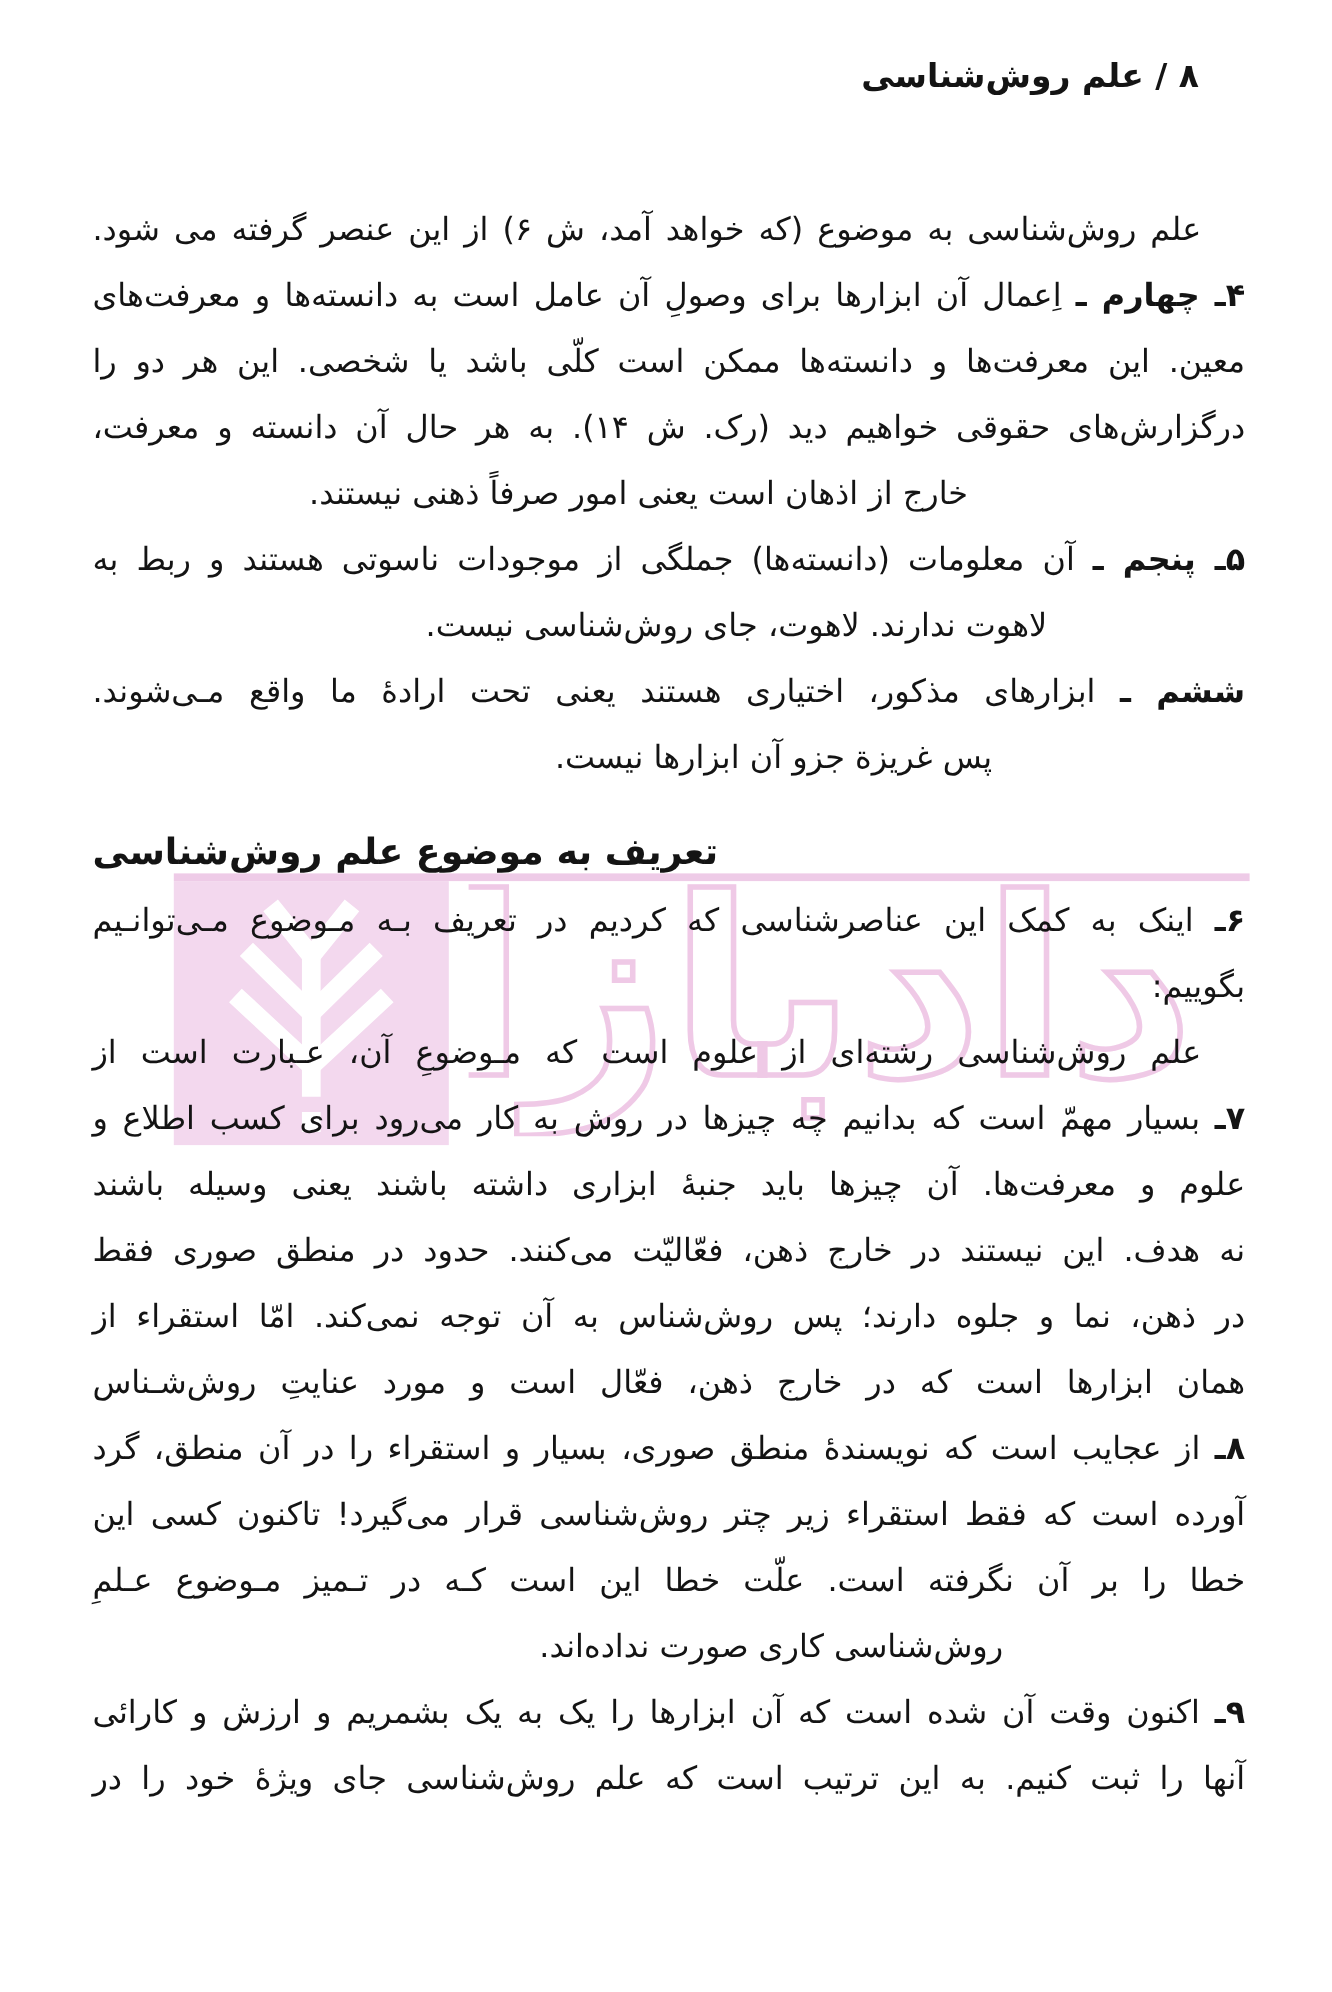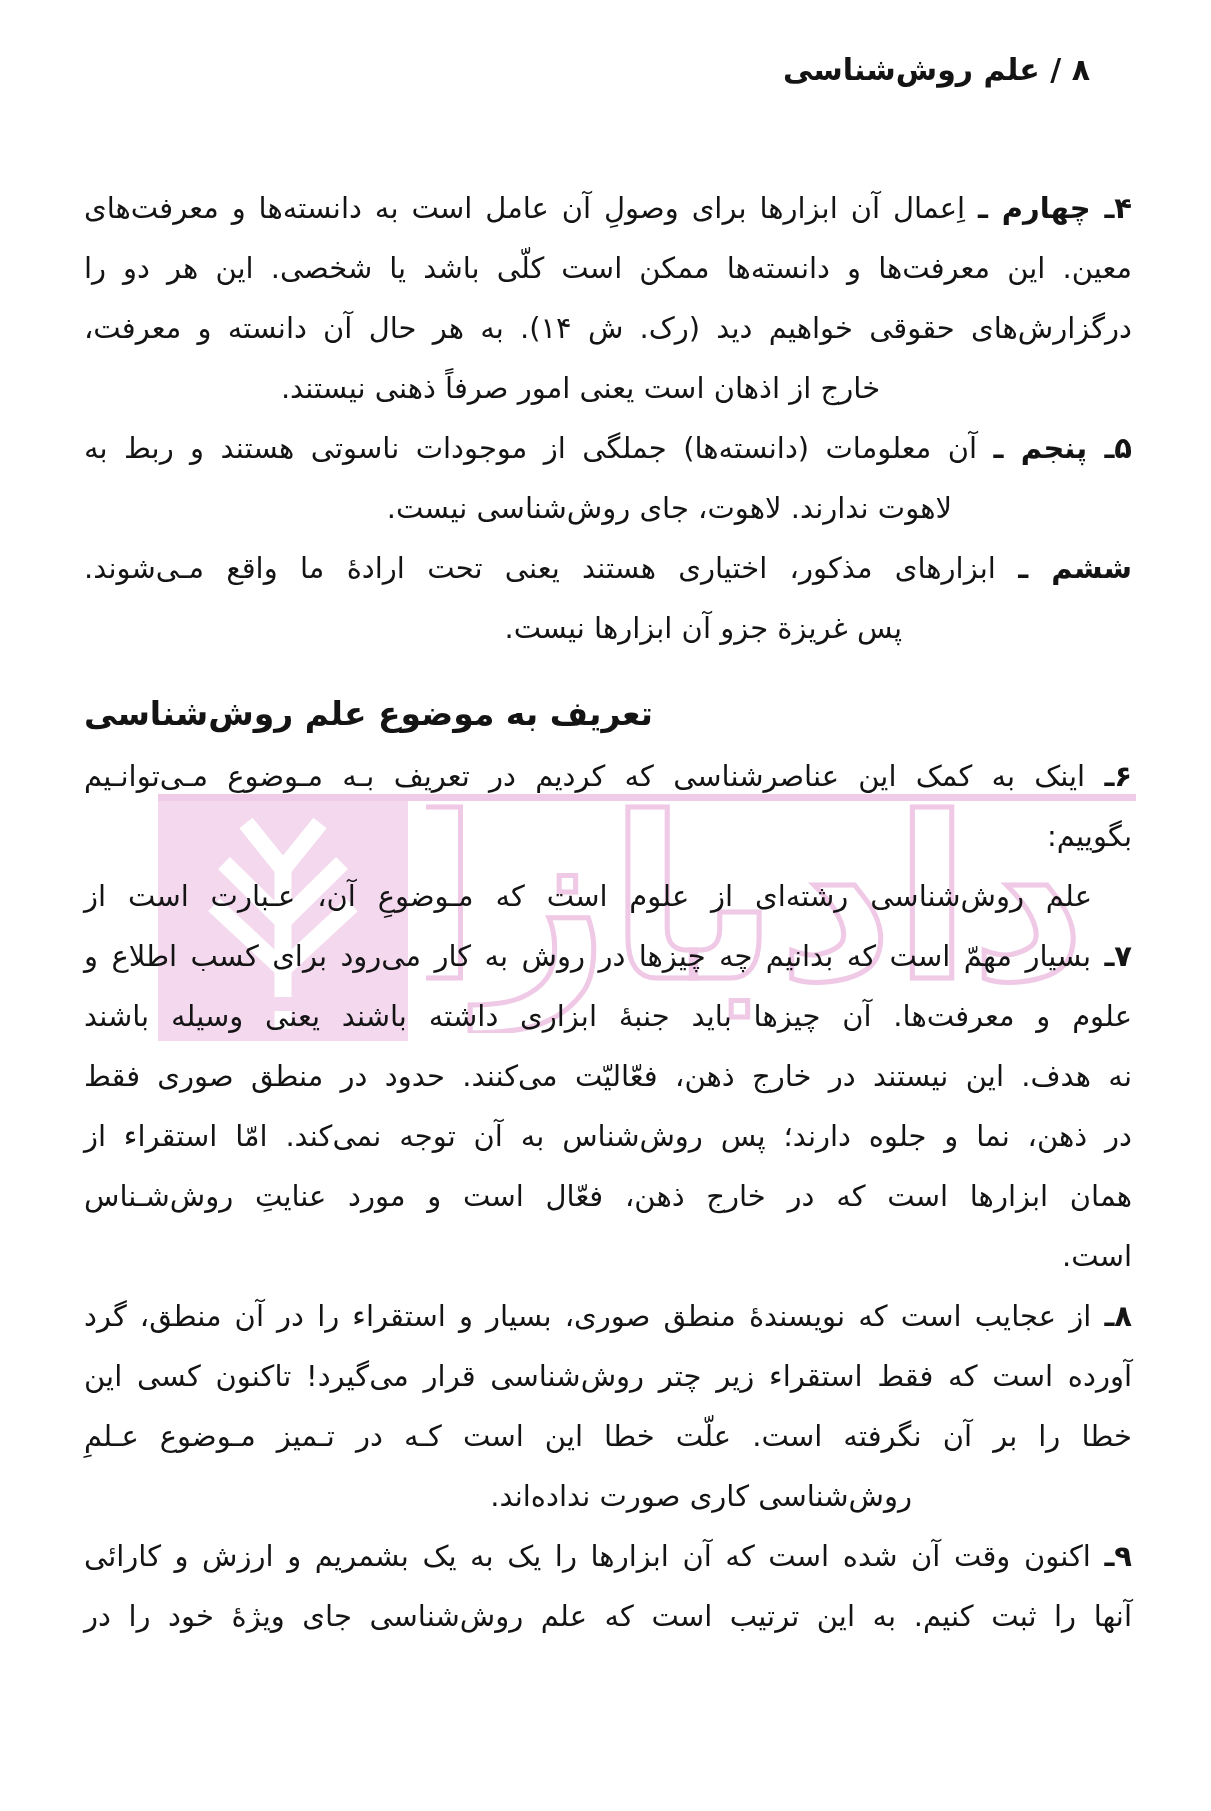--- a/index.html
+++ b/index.html
@@ -97,20 +97,21 @@
         </svg>
       </span>
     </div>
     <div class="wm-text">دادبازار</div>
   </div>
 
   <div class="page-header">۸ / علم روش‌شناسی</div>
 
   <div class="content">
 
+    <div class="ln j ri40"><span>علم روش‌شناسی به موضوع (که خواهد آمد، ش ۶) از این عنصر گرفته می شود.</span></div>
 
     <div class="ln j"><span class="lead-b">۴ـ چهارم ـ</span><span> اِعمال آن ابزارها برای وصولِ آن عامل است به دانسته‌ها و معرفت‌های</span></div>
     <div class="ln j"><span>معین. این معرفت‌ها و دانسته‌ها ممکن است کلّی باشد یا شخصی. این هر دو را</span></div>
     <div class="ln j"><span>درگزارش‌های حقوقی خواهیم دید (رک. ش ۱۴). به هر حال آن دانسته و معرفت،</span></div>
     <div class="ln last ri55"><span>خارج از اذهان است یعنی امور صرفاً ذهنی نیستند.</span></div>
 
     <div class="ln j"><span class="lead-b">۵ـ پنجم ـ</span><span> آن معلومات (دانسته‌ها) جملگی از موجودات ناسوتی هستند و ربط به</span></div>
     <div class="ln last ri180"><span>لاهوت ندارند. لاهوت، جای روش‌شناسی نیست.</span></div>
 
     <div class="ln j"><span class="lead-b">ششم ـ</span><span> ابزارهای مذکور، اختیاری هستند یعنی تحت ارادهٔ ما واقع مـی‌شوند.</span></div>
@@ -120,21 +121,20 @@
 
     <div class="ln j"><span class="lead-b">۶ـ</span><span> اینک به کمک این عناصرشناسی که کردیم در تعریف بـه مـوضوع مـی‌توانـیم</span></div>
     <div class="ln last"><span>بگوییم:</span></div>
     <div class="ln j ri40"><span>علم روش‌شناسی رشته‌ای از علوم است که مـوضوعِ آن، عـبارت است از</span></div>
 
     <div class="ln j"><span class="lead-b">۷ـ</span><span> بسیار مهمّ است که بدانیم چه چیزها در روش به کار می‌رود برای کسب اطلاع و</span></div>
     <div class="ln j"><span>علوم و معرفت‌ها. آن چیزها باید جنبهٔ ابزاری داشته باشند یعنی وسیله باشند</span></div>
     <div class="ln j"><span>نه هدف. این نیستند در خارج ذهن، فعّالیّت می‌کنند. حدود در منطق صوری فقط</span></div>
     <div class="ln j"><span>در ذهن، نما و جلوه دارند؛ پس روش‌شناس به آن توجه نمی‌کند. امّا استقراء از</span></div>
     <div class="ln j"><span>همان ابزارها است که در خارج ذهن، فعّال است و مورد عنایتِ روش‌شـناس</span></div>
-    <div class="ln last"><span>است.</span></div>
 
     <div class="ln j"><span class="lead-b">۸ـ</span><span> از عجایب است که نویسندهٔ منطق صوری، بسیار و استقراء را در آن منطق، گرد</span></div>
     <div class="ln j"><span>آورده است که فقط استقراء زیر چتر روش‌شناسی قرار می‌گیرد! تاکنون کسی این</span></div>
     <div class="ln j"><span>خطا را بر آن نگرفته است. علّت خطا این است کـه در تـمیز مـوضوع عـلمِ</span></div>
     <div class="ln last ri220"><span>روش‌شناسی کاری صورت نداده‌اند.</span></div>
 
     <div class="ln j"><span class="lead-b">۹ـ</span><span> اکنون وقت آن شده است که آن ابزارها را یک به یک بشمریم و ارزش و کارائی</span></div>
     <div class="ln j"><span>آنها را ثبت کنیم. به این ترتیب است که علم روش‌شناسی جای ویژهٔ خود را در</span></div>
 
   </div>

